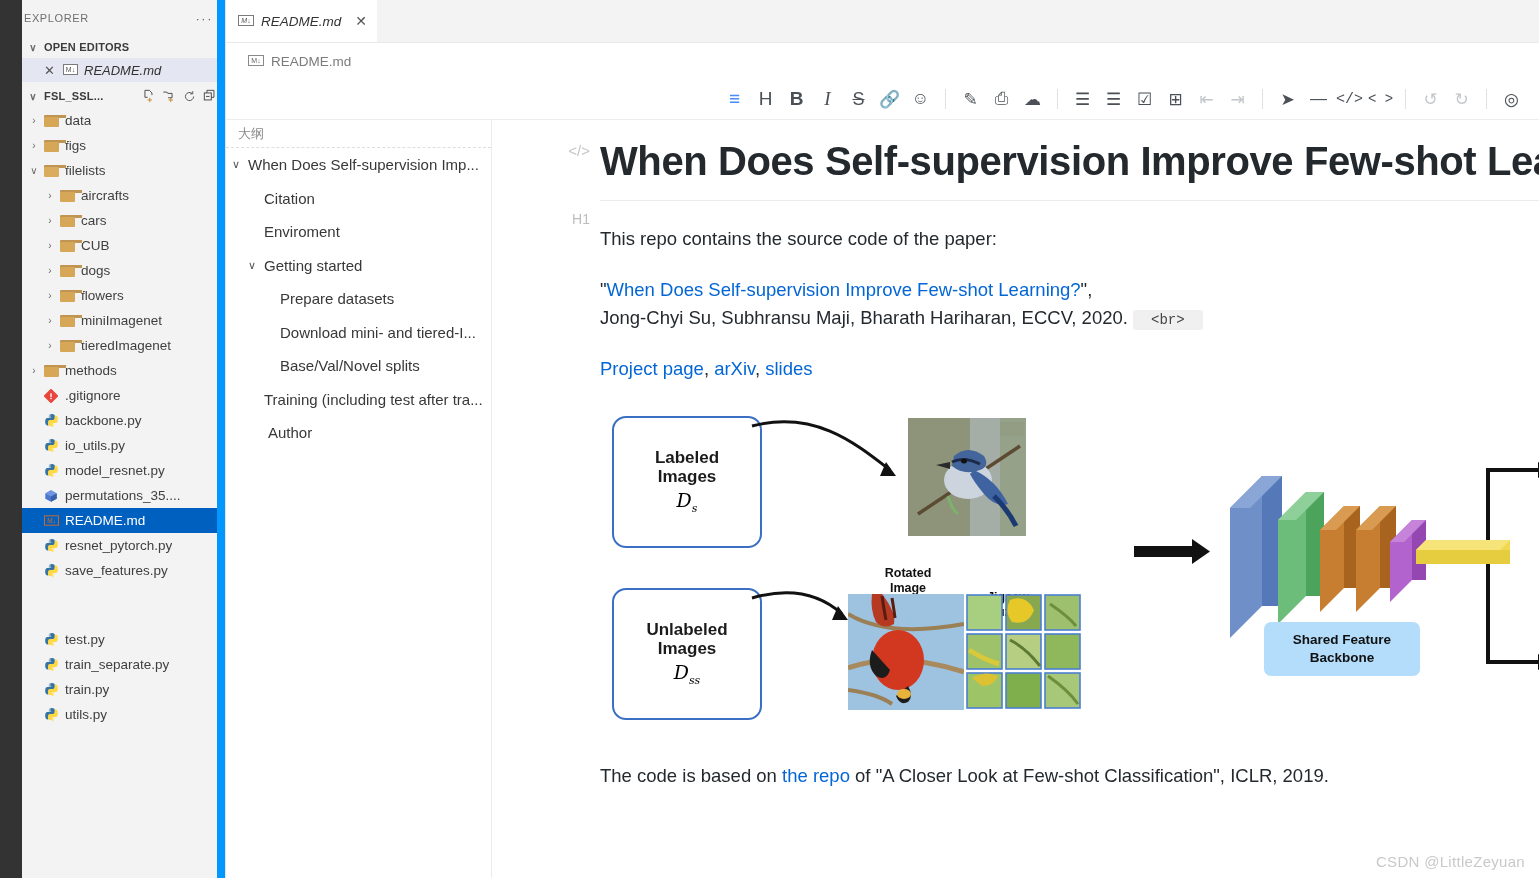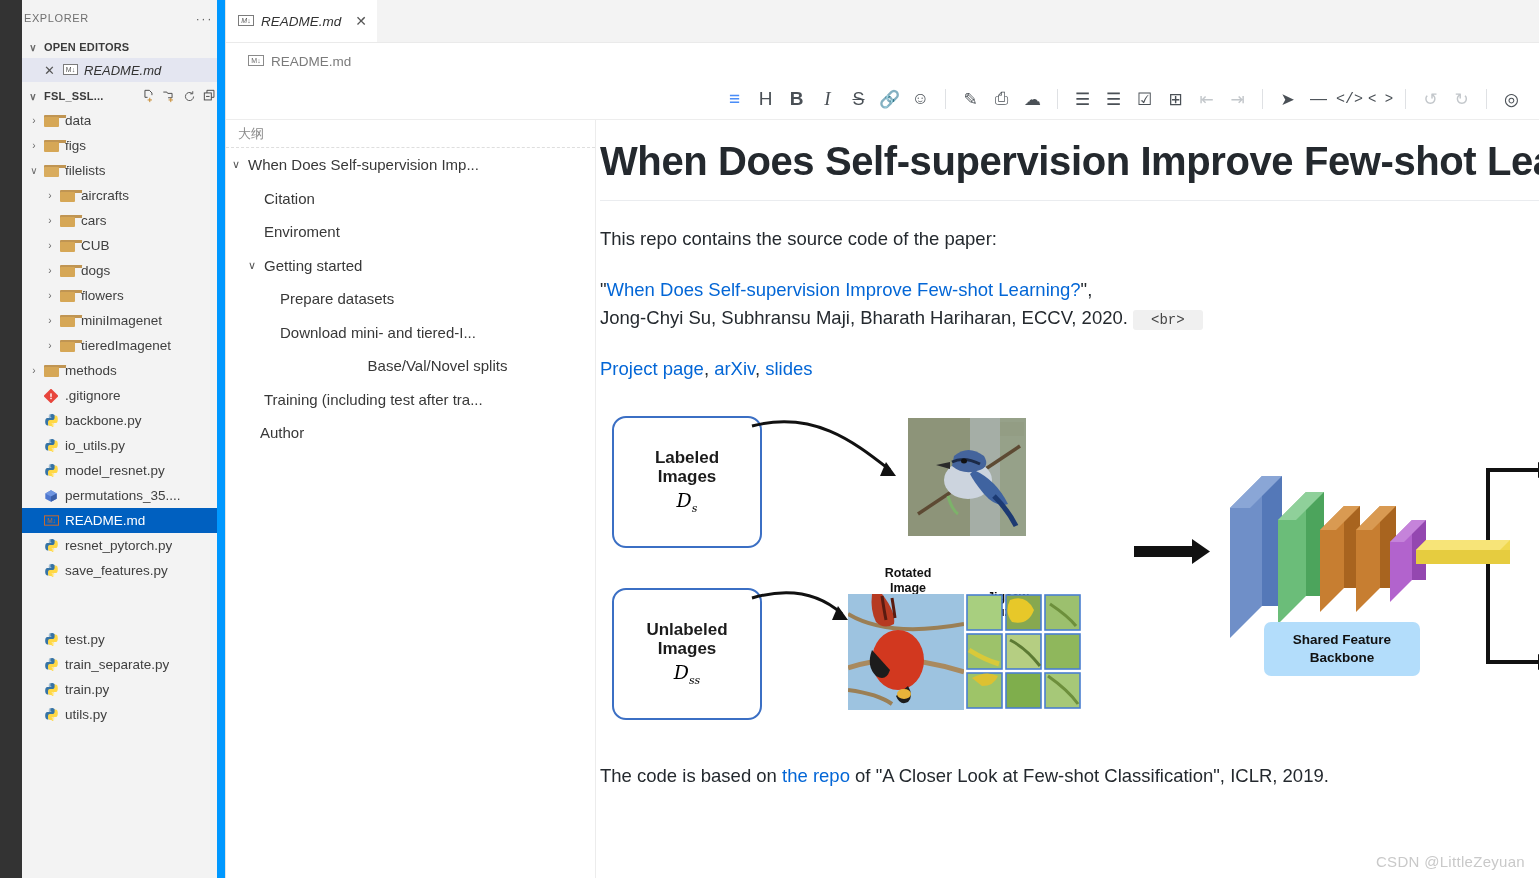--- a/index.html
+++ b/index.html
@@ -557,21 +557,21 @@
           <span style="font-size:17px">↻</span>
         </span>
         <span class="tb-sep"></span>
         <span class="tb-btn">
           <span style="font-size:17px">◎</span>
         </span>
       </div>
 
     <div class="doc-wrap">
 
-      <div style="position:absolute; left:0; top:0; width:370px; height:100%; background:#fff; border-right:1px solid #ececec; z-index:5;">
+      <div style="position:absolute; left:0; top:0; width:266px; height:100%; background:#fff; border-right:1px solid #ececec; z-index:5;">
         <div style="height:28px; display:flex; align-items:center; padding-left:12px; font-size:13px; color:#8a8a8a; border-bottom:1px dashed #dedede;">大纲</div>
         <div id="outline-list">
             <div style="height: 33.5px; display: flex; align-items: center; font-size: 15px; color: rgb(56, 56, 56); white-space: nowrap; overflow: hidden; padding-left: 6px;">
               <span style="width: 16px; flex: 0 0 16px; font-size: 11px; color: rgb(85, 85, 85);">∨</span>
               <span>When Does Self-supervision Imp...</span>
             </div>
             <div style="height: 33.5px; display: flex; align-items: center; font-size: 15px; color: rgb(56, 56, 56); white-space: nowrap; overflow: hidden; padding-left: 22px;">
               <span style="width: 16px; flex: 0 0 16px; font-size: 11px; color: rgb(85, 85, 85);"></span>
               <span>Citation</span>
             </div>
@@ -584,29 +584,29 @@
               <span>Getting started</span>
             </div>
             <div style="height: 33.5px; display: flex; align-items: center; font-size: 15px; color: rgb(56, 56, 56); white-space: nowrap; overflow: hidden; padding-left: 38px;">
               <span style="width: 16px; flex: 0 0 16px; font-size: 11px; color: rgb(85, 85, 85);"></span>
               <span>Prepare datasets</span>
             </div>
             <div style="height: 33.5px; display: flex; align-items: center; font-size: 15px; color: rgb(56, 56, 56); white-space: nowrap; overflow: hidden; padding-left: 38px;">
               <span style="width: 16px; flex: 0 0 16px; font-size: 11px; color: rgb(85, 85, 85);"></span>
               <span>Download mini- and tiered-I...</span>
             </div>
-            <div style="height: 33.5px; display: flex; align-items: center; font-size: 15px; color: rgb(56, 56, 56); white-space: nowrap; overflow: hidden; padding-left: 38px; justify-content: center;">
+            <div style="height: 33.5px; display: flex; align-items: center; font-size: 15px; color: rgb(56, 56, 56); white-space: nowrap; overflow: hidden; padding-left: 38px;">
               <span style="width: 16px; flex: 0 0 16px; font-size: 11px; color: rgb(85, 85, 85);"></span>
               <span>Base/Val/Novel splits</span>
             </div>
             <div style="height: 33.5px; display: flex; align-items: center; font-size: 15px; color: rgb(56, 56, 56); white-space: nowrap; overflow: hidden; padding-left: 22px;">
               <span style="width: 16px; flex: 0 0 16px; font-size: 11px; color: rgb(85, 85, 85);"></span>
               <span>Training (including test after tra...</span>
             </div>
-            <div style="height: 33.5px; display: flex; align-items: center; font-size: 15px; color: rgb(56, 56, 56); white-space: nowrap; overflow: hidden; padding-left: 18px;">
+            <div style="height: 33.5px; display: flex; align-items: center; font-size: 15px; color: rgb(56, 56, 56); white-space: nowrap; overflow: hidden; padding-left: 26px;">
               <span style="width: 16px; flex: 0 0 16px; font-size: 11px; color: rgb(85, 85, 85);"></span>
               <span>Author</span>
             </div>
           </div>
       </div>
 
       <div class="gutter" style="margin-left:310px;">
         <div class="gut-mark">&lt;/&gt;</div>
         <div class="gut-h1">H1</div>
       </div>

